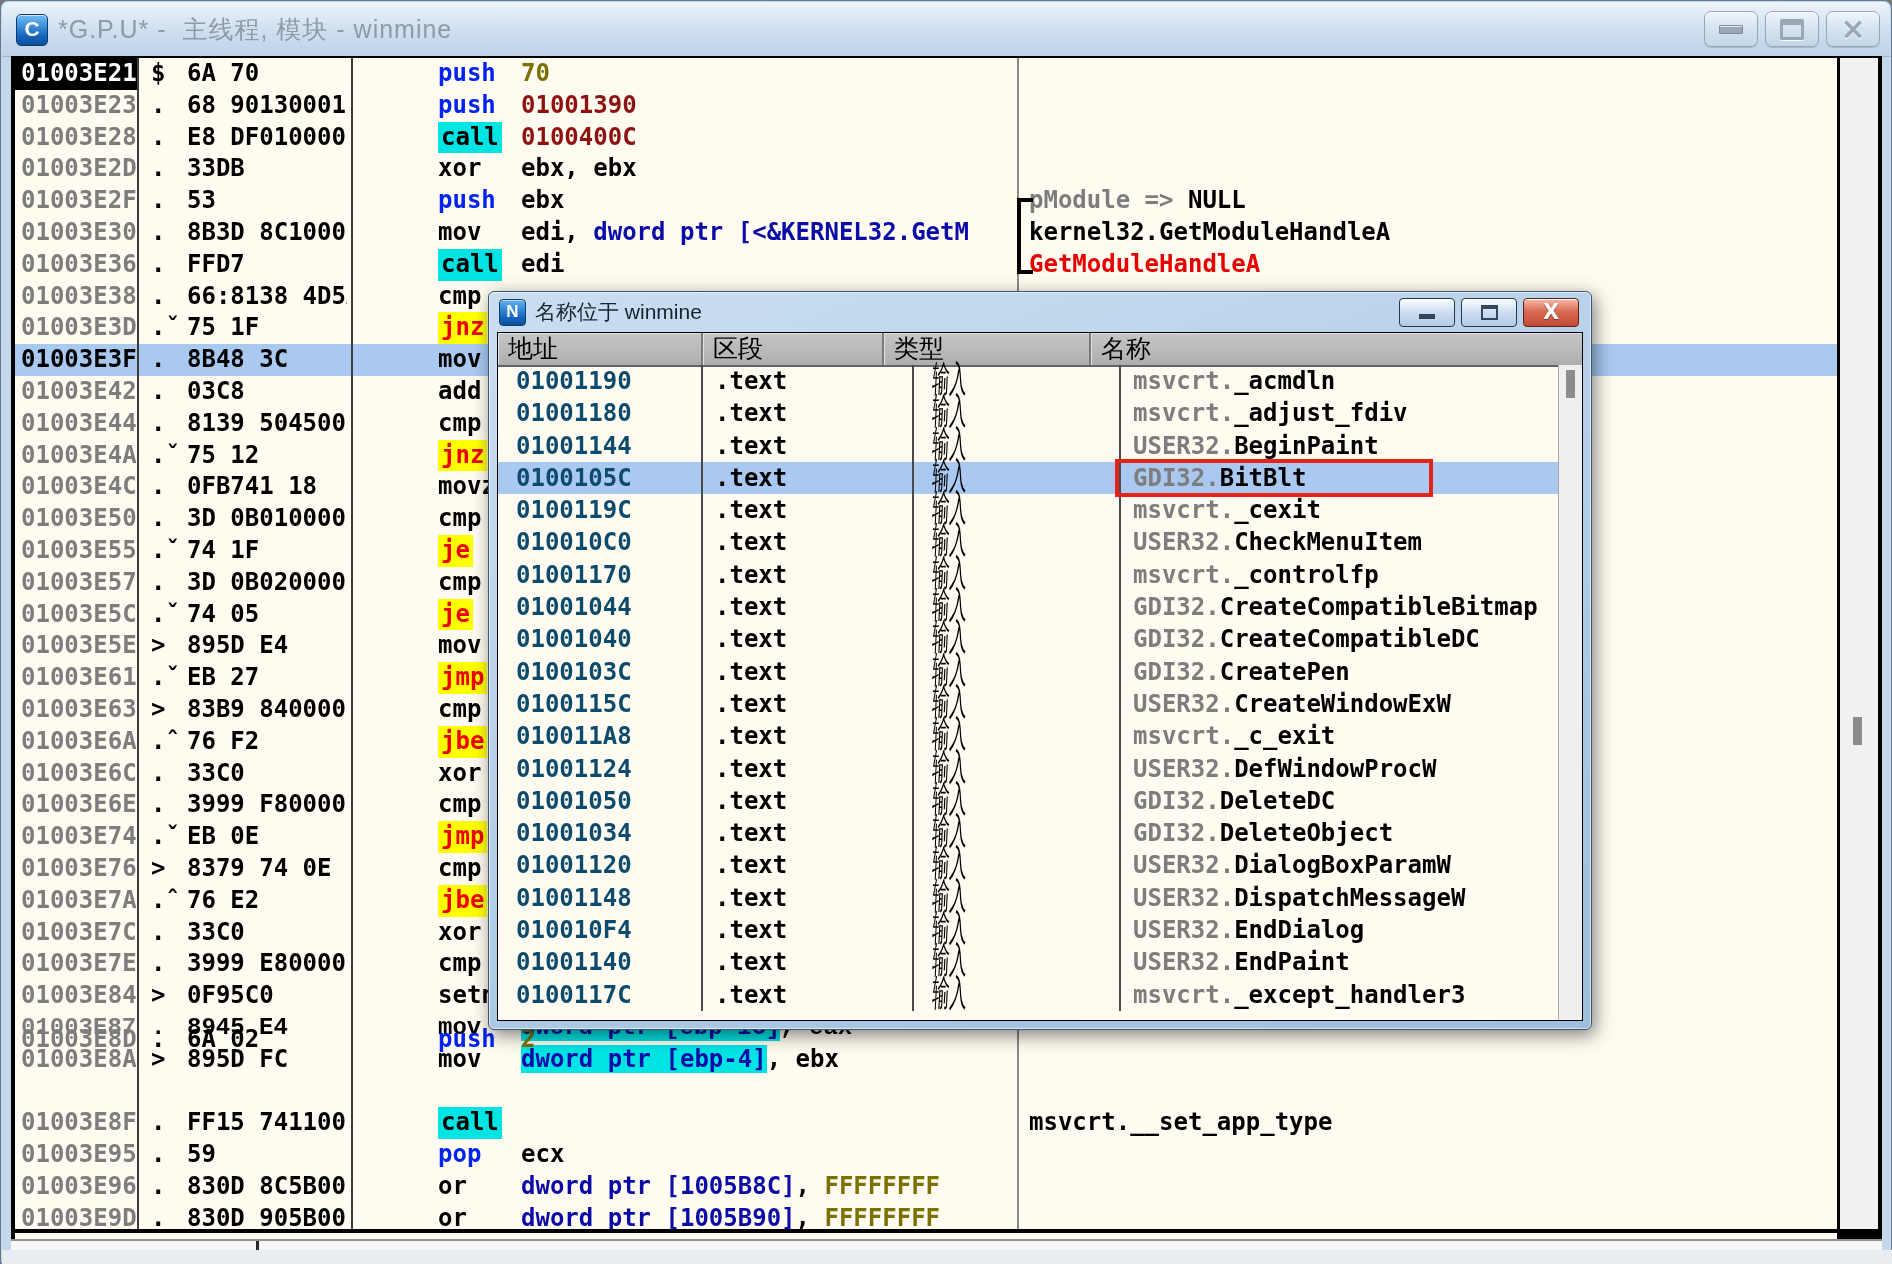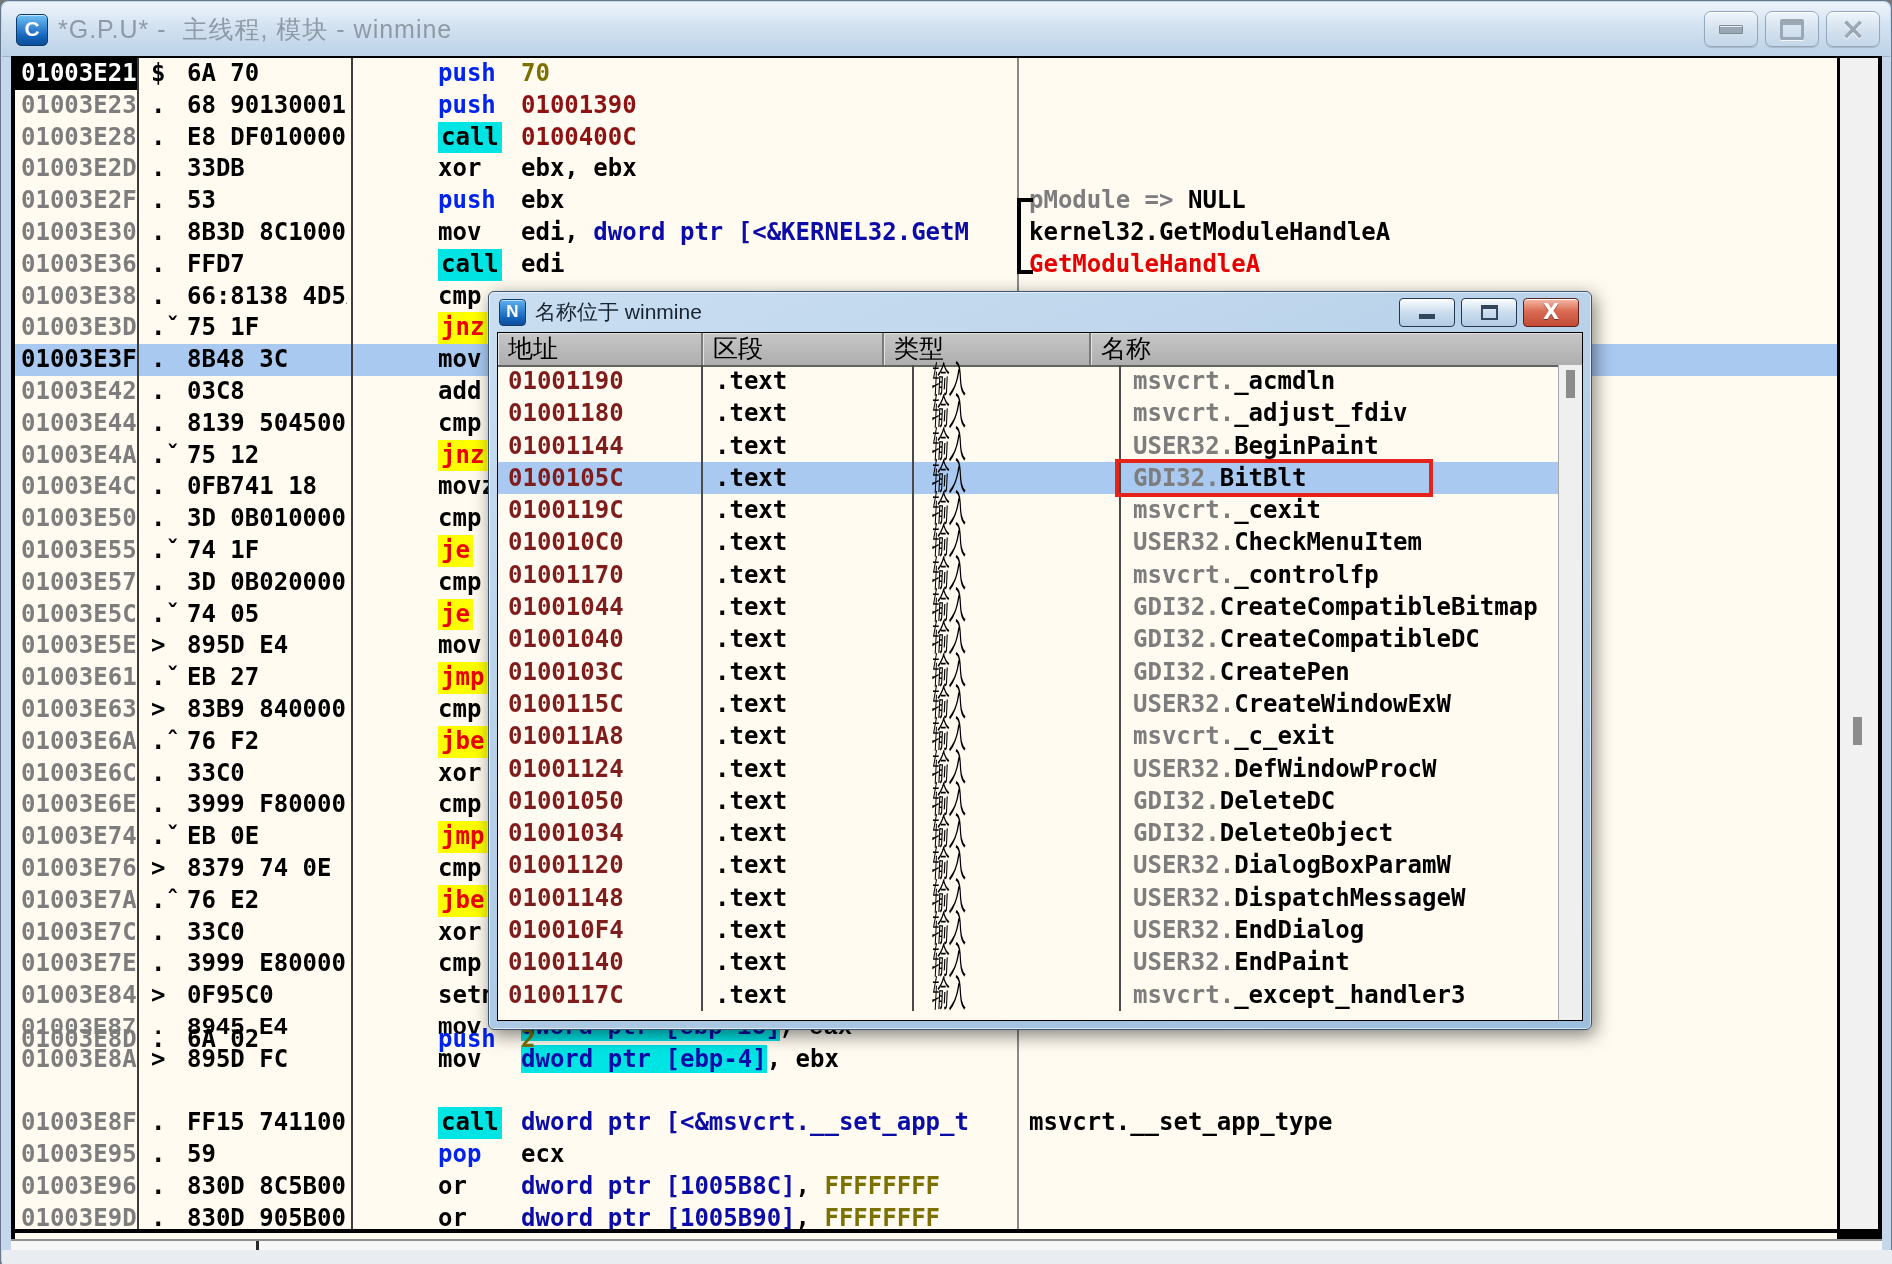--- a/index.html
+++ b/index.html
@@ -83,21 +83,21 @@
        border:1px solid #000;overflow:hidden;}
   .dlg-head{position:absolute;left:0;top:0;right:0;height:32px;display:flex;
        background:linear-gradient(#C6C6C6,#AEAEAE);border-bottom:2px solid #636363;}
   .dlg-hcell{box-sizing:border-box;padding-left:10px;border-right:2px solid #7A7A7A;
        box-shadow:inset 1px 1px 0 #E3E3E3;color:#000;
        font:25px/30px "Liberation Sans","DejaVu Sans",sans-serif;}
   .dlg-rows{position:absolute;left:0;top:32px;right:23px;bottom:0;}
   .nrow{position:relative;height:32.3px;display:flex;font:bold 24px/32.3px "DejaVu Sans Mono",monospace;
        white-space:pre;}
   .nrow.selected{background:#A9C9F1;}
-  .n-addr{width:205px;padding-left:10px;box-sizing:border-box;border-right:2px solid #4A4A4A;color:#7f1d1d;}
+  .n-addr{width:205px;padding-left:18px;box-sizing:border-box;border-right:2px solid #4A4A4A;color:#0c4a6e;}
   .n-sec{width:211px;padding-left:12px;box-sizing:border-box;border-right:2px solid #4A4A4A;color:#000;}
   .n-type{width:207px;padding-left:18px;box-sizing:border-box;border-right:2px solid #4A4A4A;color:#000;overflow:visible;}
   .n-name{flex:1;padding-left:12px;box-sizing:border-box;position:relative;}
   .n-mod{color:#7D7D7D;} .n-fn{color:#000;}
   .stretch{display:inline-block;transform:scale(.72,1.5) skewX(-6deg);transform-origin:0 60%;
        font-weight:normal;font-family:"DejaVu Sans",sans-serif;}
   .redbox{position:absolute;left:-6px;top:-3px;width:318px;height:38px;
        border:4px solid #E6231A;box-sizing:border-box;z-index:5;}
   .dlg-scroll{position:absolute;top:32px;right:0;width:23px;bottom:0;background:#EFEFEF;border-left:1px solid #A8A8A8;}
   .dlg-scroll .thumb{position:absolute;left:7px;top:5px;width:9px;height:28px;background:#8C8C8C;}
@@ -154,21 +154,21 @@
           <div class="drow " style="top: 731.4px;"><span class="c-addr">01003E6E</span><span class="c-prefix">.</span><span class="c-bytes">3999 F800000</span><span class="c-mn mn-plain">cmp</span><span class="c-op"></span><span class="c-cm"></span></div>
           <div class="drow " style="top: 763.2px;"><span class="c-addr">01003E74</span><span class="c-prefix">.ˇ</span><span class="c-bytes">EB 0E</span><span class="c-mn mn-jmp">jmp</span><span class="c-op"></span><span class="c-cm"></span></div>
           <div class="drow " style="top: 795px;"><span class="c-addr">01003E76</span><span class="c-prefix">&gt;</span><span class="c-bytes">8379 74 0E</span><span class="c-mn mn-plain">cmp</span><span class="c-op"></span><span class="c-cm"></span></div>
           <div class="drow " style="top: 826.8px;"><span class="c-addr">01003E7A</span><span class="c-prefix">.ˆ</span><span class="c-bytes">76 E2</span><span class="c-mn mn-jmp">jbe</span><span class="c-op"></span><span class="c-cm"></span></div>
           <div class="drow " style="top: 858.6px;"><span class="c-addr">01003E7C</span><span class="c-prefix">.</span><span class="c-bytes">33C0</span><span class="c-mn mn-plain">xor</span><span class="c-op"></span><span class="c-cm"></span></div>
           <div class="drow " style="top: 890.4px;"><span class="c-addr">01003E7E</span><span class="c-prefix">.</span><span class="c-bytes">3999 E800000</span><span class="c-mn mn-plain">cmp</span><span class="c-op"></span><span class="c-cm"></span></div>
           <div class="drow " style="top: 922.2px;"><span class="c-addr">01003E84</span><span class="c-prefix">&gt;</span><span class="c-bytes">0F95C0</span><span class="c-mn mn-plain">setne</span><span class="c-op"></span><span class="c-cm"></span></div>
           <div class="drow " style="top: 954px; font-family: Liberation Mono, monospace;"><span class="c-addr">01003E87</span><span class="c-prefix">.</span><span class="c-bytes">8945 E4</span><span class="c-mn mn-plain">mov</span><span class="c-op"><span class="s-memhl">dword ptr [ebp-1C]</span><span class="s-reg">, eax</span></span><span class="c-cm"></span></div>
           <div class="drow " style="top: 985.8px;"><span class="c-addr">01003E8A</span><span class="c-prefix">&gt;</span><span class="c-bytes">895D FC</span><span class="c-mn mn-plain">mov</span><span class="c-op"><span class="s-memhl">dword ptr [ebp-4]</span><span class="s-reg">, ebx</span></span><span class="c-cm"></span></div>
           <div class="drow " style="top: 966px;"><span class="c-addr">01003E8D</span><span class="c-prefix">.</span><span class="c-bytes">6A 02</span><span class="c-mn mn-push">push</span><span class="c-op"><span class="s-imm">2</span></span><span class="c-cm"></span></div>
-          <div class="drow " style="top: 1049.4px; padding-left: 18px;"><span class="c-addr">01003E8F</span><span class="c-prefix">.</span><span class="c-bytes">FF15 7411000</span><span class="c-mn mn-call">call</span><span class="c-op"><span class="s-mem">dword ptr [&lt;&amp;msvcrt.__set_app_t</span></span><span class="c-cm"><span class="s-black">msvcrt.__set_app_type</span></span></div>
+          <div class="drow " style="top: 1049.4px; padding-left: 18px;"><span class="c-addr">01003E8F</span><span class="c-prefix">.</span><span class="c-bytes">FF15 7411000</span><span class="c-mn mn-call">call</span><span class="c-cm"><span class="s-black">msvcrt.__set_app_type</span></span></div>
           <div class="drow " style="top: 1081.2px;"><span class="c-addr">01003E95</span><span class="c-prefix">.</span><span class="c-bytes">59</span><span class="c-mn mn-push">pop</span><span class="c-op"><span class="s-reg">ecx</span></span><span class="c-cm"></span></div>
           <div class="drow " style="top: 1113px;"><span class="c-addr">01003E96</span><span class="c-prefix">.</span><span class="c-bytes">830D 8C5B000</span><span class="c-mn mn-plain">or</span><span class="c-op"><span class="s-mem">dword ptr [1005B8C]</span><span class="s-reg">, </span><span class="s-imm">FFFFFFFF</span></span><span class="c-cm"></span></div>
           <div class="drow " style="top: 1144.8px;"><span class="c-addr">01003E9D</span><span class="c-prefix">.</span><span class="c-bytes">830D 905B000</span><span class="c-mn mn-plain">or</span><span class="c-op"><span class="s-mem">dword ptr [1005B90]</span><span class="s-reg">, </span><span class="s-imm">FFFFFFFF</span></span><span class="c-cm"></span></div>
         </div>
       <div class="vsep" style="left:122px"></div>
       <div class="vsep" style="left:336px"></div>
       <div class="vsep light" style="left:1002px"></div>
       <div class="cm-bracket"></div>
     </div>
 

